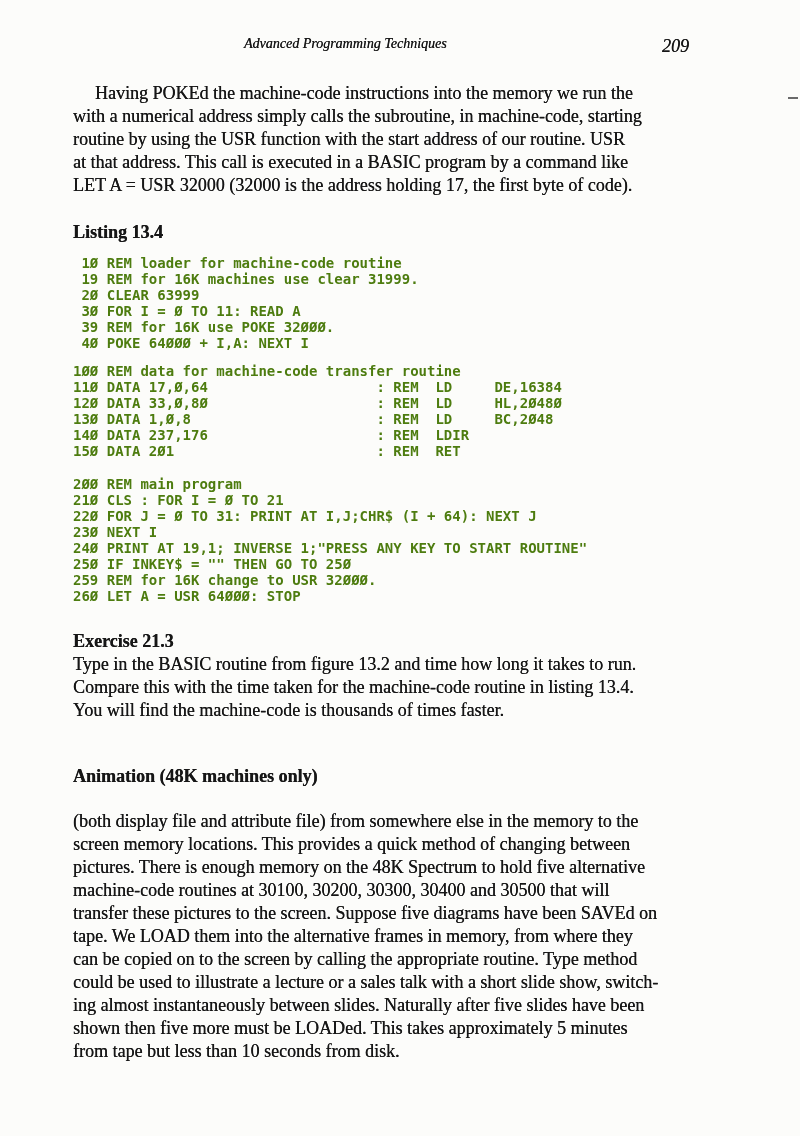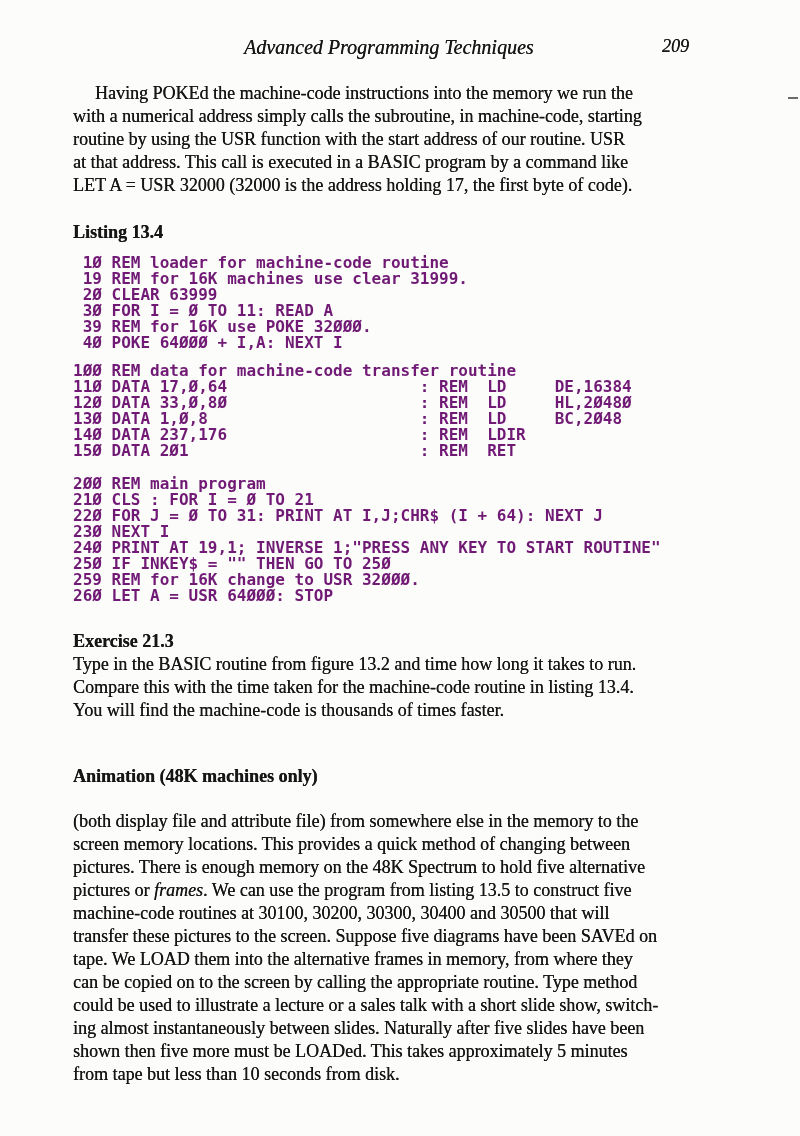--- a/index.html
+++ b/index.html
@@ -14,42 +14,42 @@
   }
   .abs { position: absolute; }
   .col { position: absolute; left: 73px; width: 700px; }
   .body-text { font-size: 18px; line-height: 23px; text-shadow: 0.2px 0 0 #222; }
   .line { white-space: pre; }
   .indent-first .line:first-child { text-indent: 22px; }
   .it { font-style: italic; }
 
   .header-title {
     top: 36px; left: 244px;
-    font-style: italic; font-size: 20px;
+    font-style: italic; font-size: 14px;
     text-shadow: 0.2px 0 0 #222;
   }
   .page-num {
     top: 36px; left: 662px;
     font-style: italic; font-size: 18px;
     text-shadow: 0.2px 0 0 #222;
   }
 
   .section-heading {
     font-size: 18px; font-weight: bold; line-height: 21px;
     text-shadow: 0.2px 0 0 #222;
   }
   .italic-heading { }
 
   .code {
     font-family: "DejaVu Sans Mono", monospace;
-    font-size: 16px;
+    font-size: 14px;
     line-height: 16px;
     font-weight: bold;
     white-space: pre;
-    color: #701a75;
+    color: #4d7c0f;
   }
 
   #intro { top: 82px; }
   #listing-heading { top: 222px; }
   #code-block-1 { top: 255px; }
   #code-block-2 { top: 363px; }
   #code-block-3 { top: 476px; }
   #exercise-heading { top: 631px; }
   #exercise { top: 653px; }
   #animation-heading { top: 766px; }
@@ -89,21 +89,20 @@
       <div class="line">Type in the BASIC routine from figure 13.2 and time how long it takes to run.</div>
       <div class="line">Compare this with the time taken for the machine-code routine in listing 13.4.</div>
       <div class="line">You will find the machine-code is thousands of times faster.</div>
     </div>
 
   <div id="animation-heading" class="col section-heading">Animation (48K machines only)</div>
   <div id="animation" class="col body-text">
       <div class="line">(both display file and attribute file) from somewhere else in the memory to the</div>
       <div class="line">screen memory locations. This provides a quick method of changing between</div>
       <div class="line">pictures. There is enough memory on the 48K Spectrum to hold five alternative</div>
-      <div class="line"><span>pictures or </span><span class="it">frames</span><span>. We can use the program from listing 13.5 to construct five</span></div>
       <div class="line">machine-code routines at 30100, 30200, 30300, 30400 and 30500 that will</div>
       <div class="line">transfer these pictures to the screen. Suppose five diagrams have been SAVEd on</div>
       <div class="line">tape. We LOAD them into the alternative frames in memory, from where they</div>
       <div class="line">can be copied on to the screen by calling the appropriate routine. Type method</div>
       <div class="line">could be used to illustrate a lecture or a sales talk with a short slide show, switch-</div>
       <div class="line">ing almost instantaneously between slides. Naturally after five slides have been</div>
       <div class="line">shown then five more must be LOADed. This takes approximately 5 minutes</div>
       <div class="line">from tape but less than 10 seconds from disk.</div>
     </div>
 

